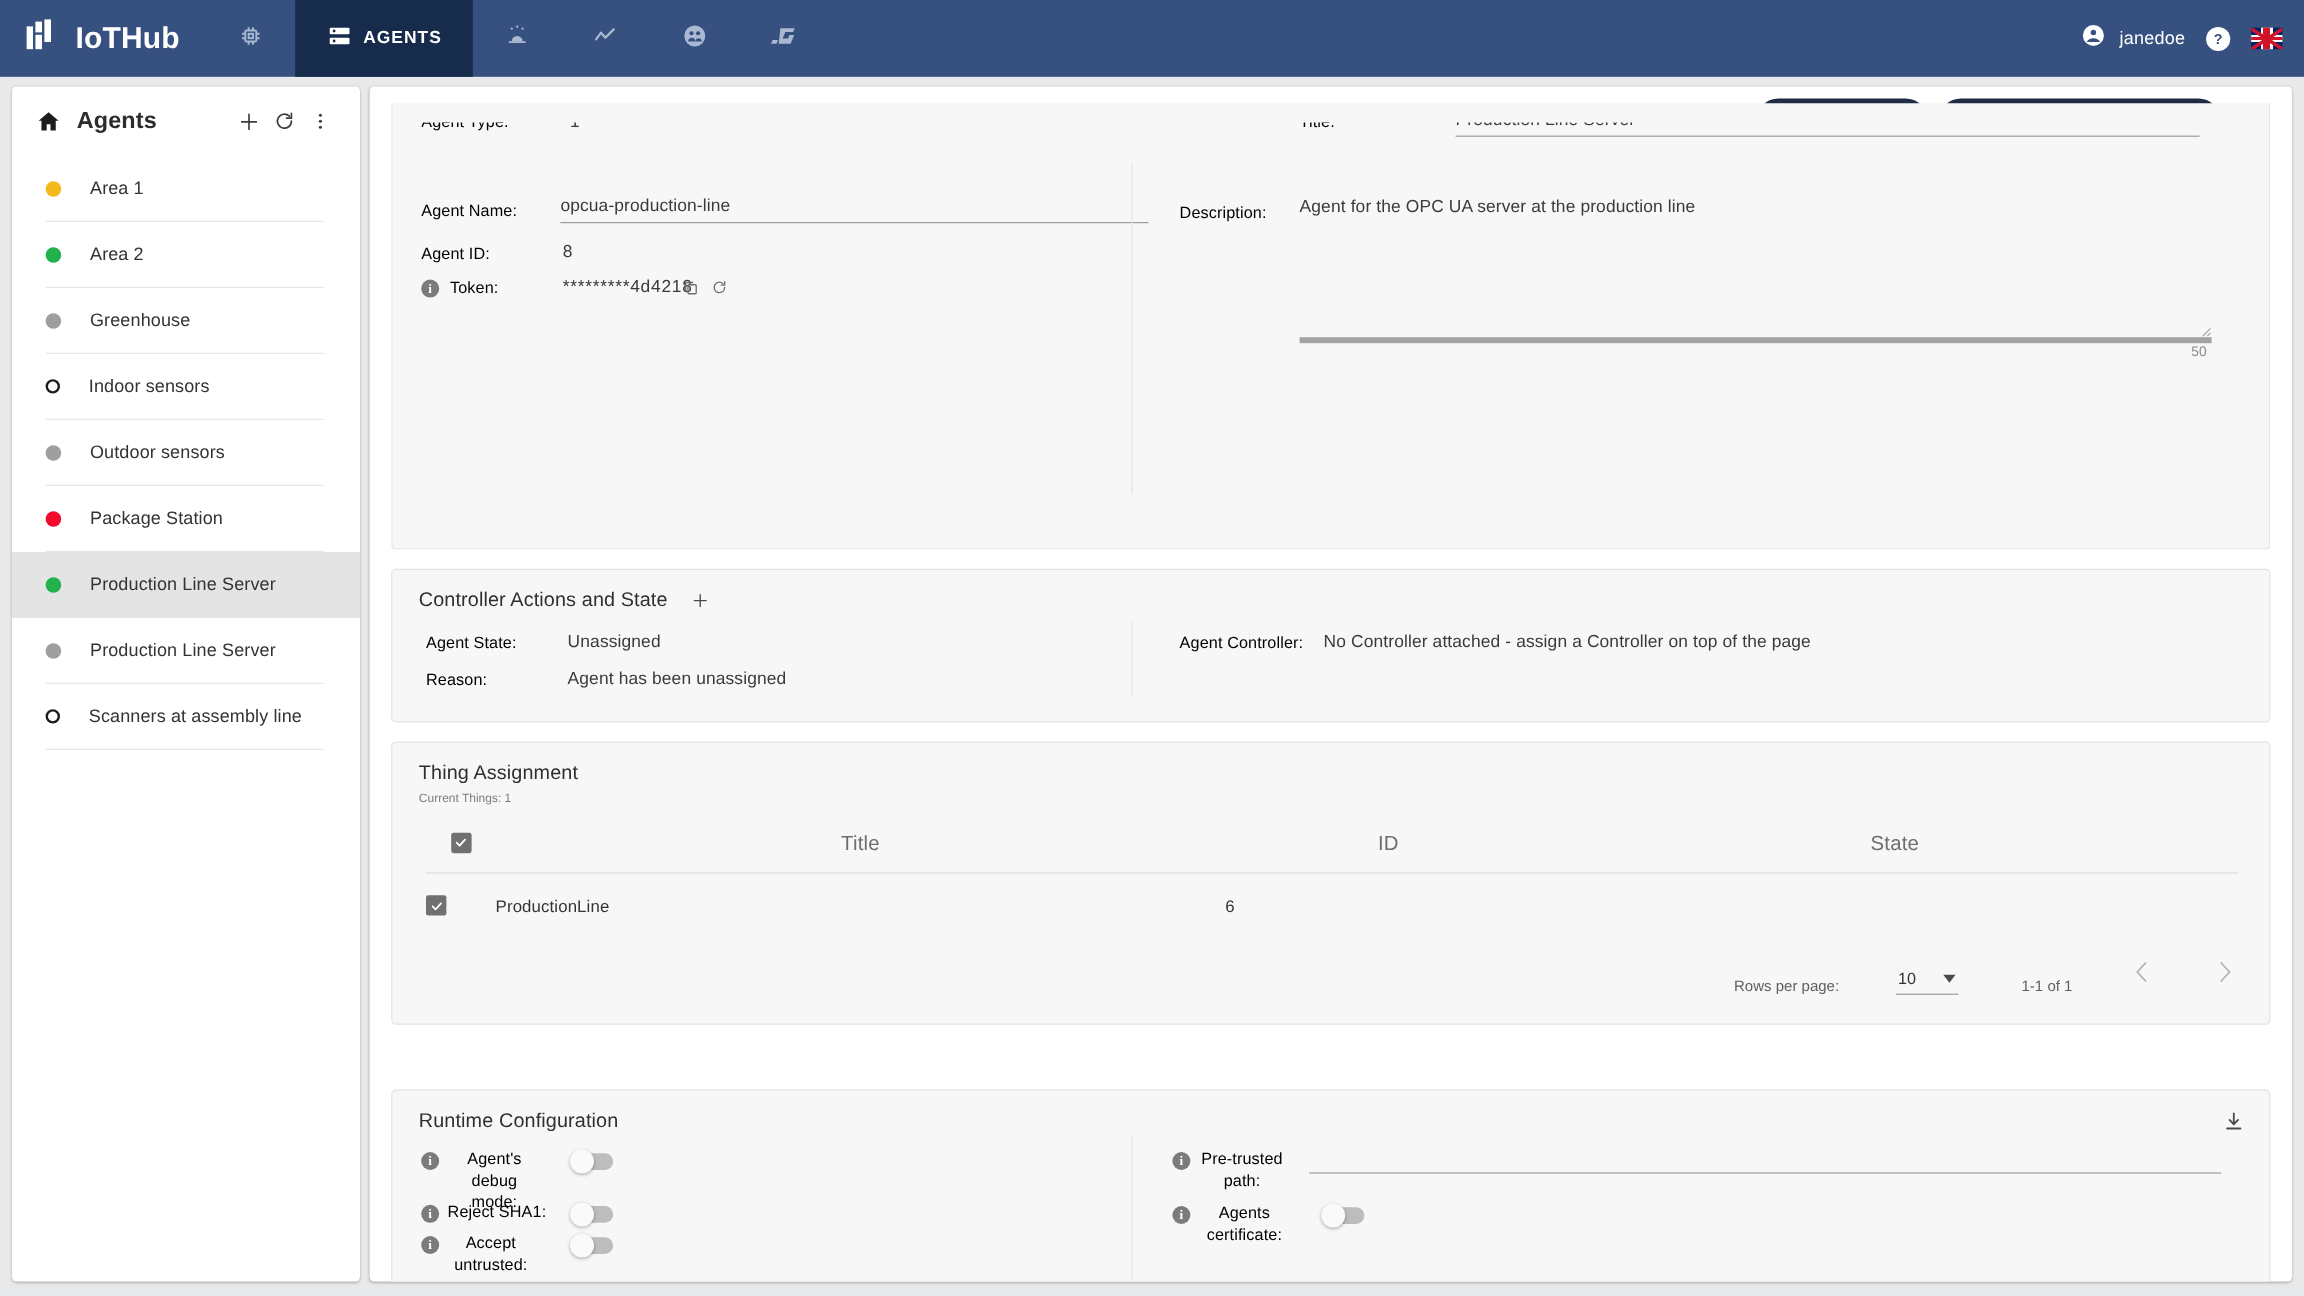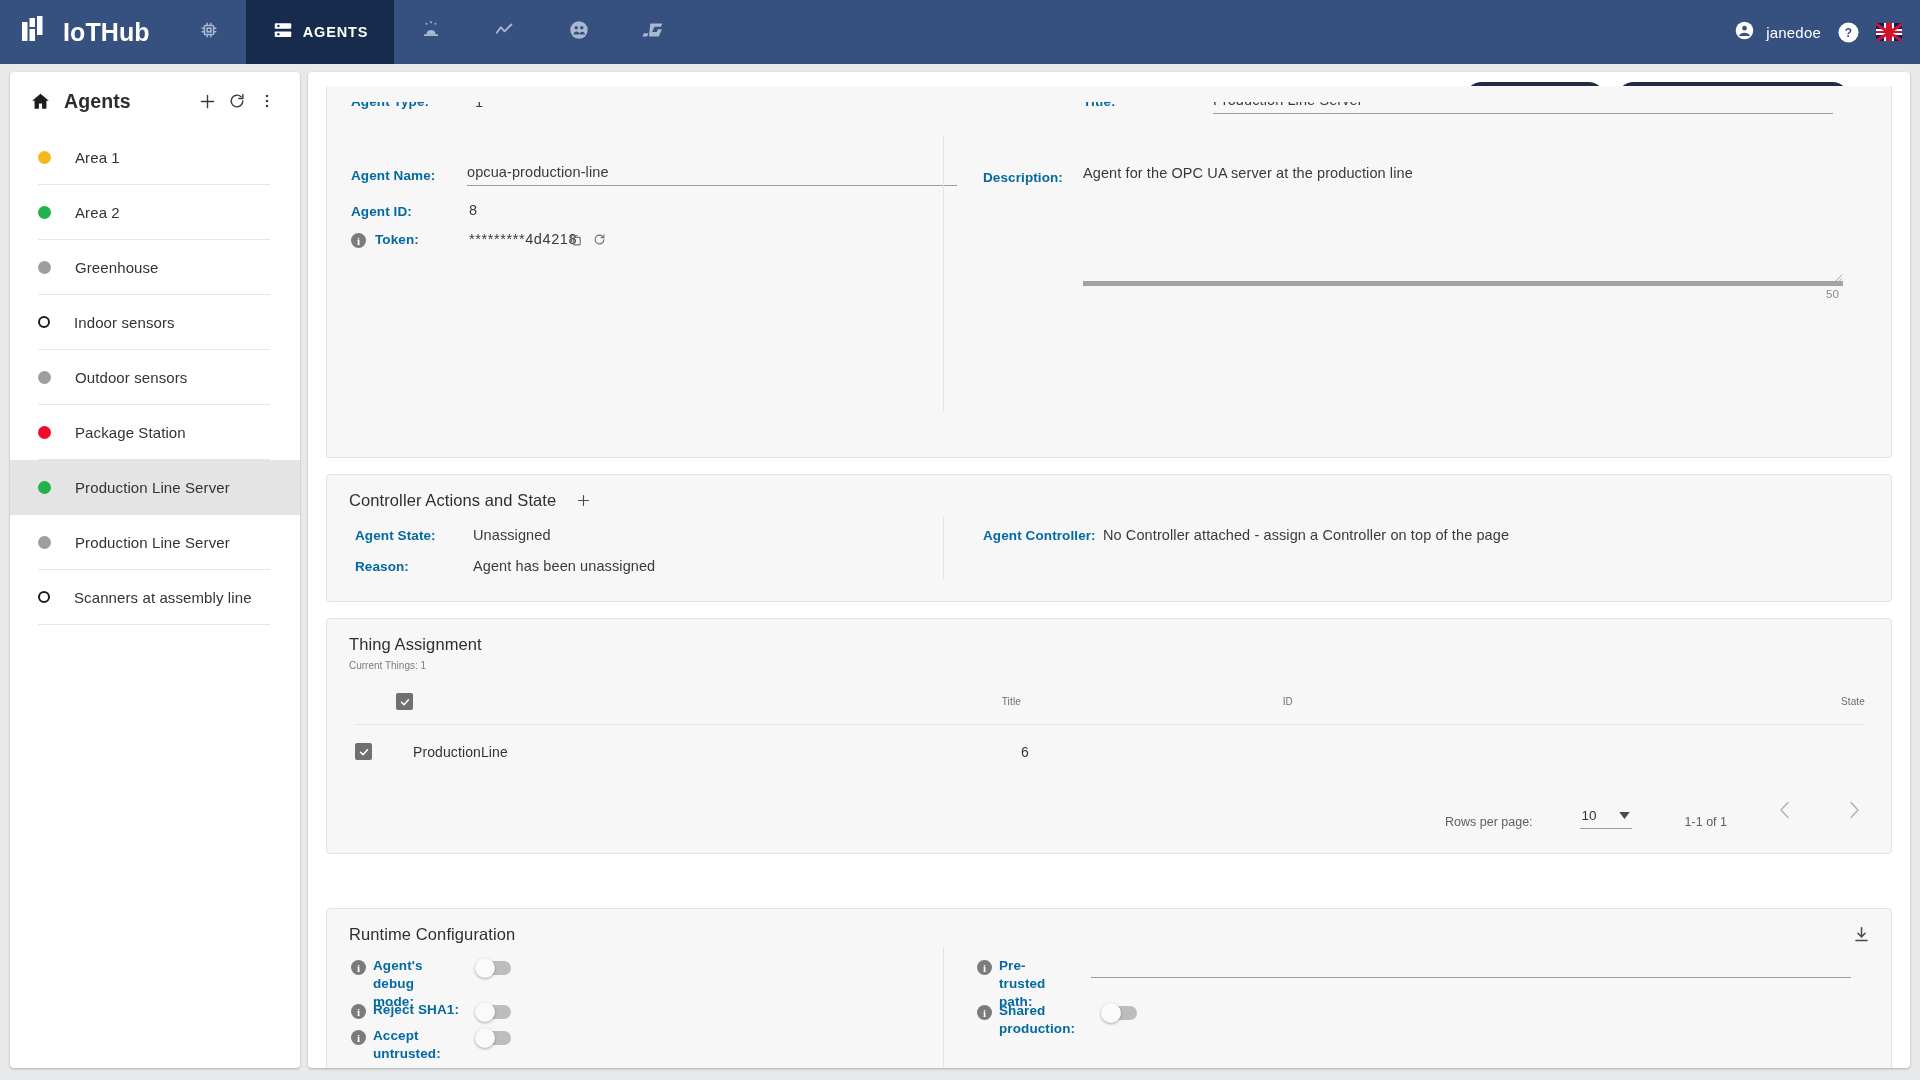--- a/index.html
+++ b/index.html
@@ -126,21 +126,21 @@
   .card {
     position: absolute;
     background: #f7f7f7;
     border: 1px solid #e2e2e2;
     border-radius: 4px;
   }
   .card-title { font-size: 16.5px; color: #2f2f2f; letter-spacing: .1px; }
   .card-sub { font-size: 10px; color: #7d7d7d; margin-top: 3px; }
 
   .field-label {
-    font-size: 13.5px; font-weight: 700; color: #0369a1; letter-spacing: .1px;
+    font-size: 13.5px; font-weight: 400; color: #000000; letter-spacing: .1px; text-align: center;
   }
   .field-value { font-size: 14.5px; color: #3a3a3a; letter-spacing: .1px; }
   .underline-input {
     border-bottom: 1px solid #9b9b9b;
     padding-bottom: 5px;
   }
   .info-i {
     width: 15px; height: 15px; border-radius: 50%;
     background: #7b7b7b; color: #fff;
     font-size: 11px; font-weight: 700;
@@ -157,21 +157,21 @@
   }
   .toggle .knob {
     position: absolute; left: -2px; top: -3px;
     width: 20px; height: 20px; border-radius: 50%;
     background: #fafafa; box-shadow: 0 1px 3px rgba(0,0,0,.32);
   }
 
   
   .tbl { width: 100%; border-collapse: collapse; }
   .tbl th {
-    text-align: right; font-size: 10px; font-weight: 400;
+    text-align: center; font-size: 17px; font-weight: 400;
     color: #6e6e6e; padding: 0 0 14px 0; letter-spacing: .15px;
   }
   .tbl td {
     font-size: 14px; color: #333; padding: 18px 0 0 0; letter-spacing: .1px;
   }
   .tbl thead tr { border-bottom: 1px solid #e4e4e4; }
   .cbx {
     width: 17px; height: 17px; border-radius: 2px; background: #707070;
     display: inline-flex; align-items: center; justify-content: center;
     cursor: pointer;
@@ -552,20 +552,20 @@
         <span class="knob"></span>
       </span>
 
       <div class="divider-v" style="left:616px; top:38px; height:148px;"></div>
 
       <span class="info-i" style="position:absolute; left:650px; top:51px;">i</span>
       <span class="field-label" style="position:absolute; left:672px; top:48px; width:72px; line-height:18px; display:block;">Pre-trusted path:</span>
       <span class="field-value underline-input" style="position:absolute; left:764px; top:47px; width:760px; height:22px; display:block;"></span>
 
       <span class="info-i" style="position:absolute; left:650px; top:96px;">i</span>
-      <span class="field-label" style="position:absolute; left:672px; top:93px; width:76px; line-height:18px; display:block;">Shared production:</span>
+      <span class="field-label" style="position:absolute; left:672px; top:93px; width:76px; line-height:18px; display:block;">Agents certificate:</span>
       <span class="toggle" style="position:absolute; left:776px; top:97px;">
         <span class="knob"></span>
       </span>
     </div>
 
   </div>
 </div>
 
 </body></html>

